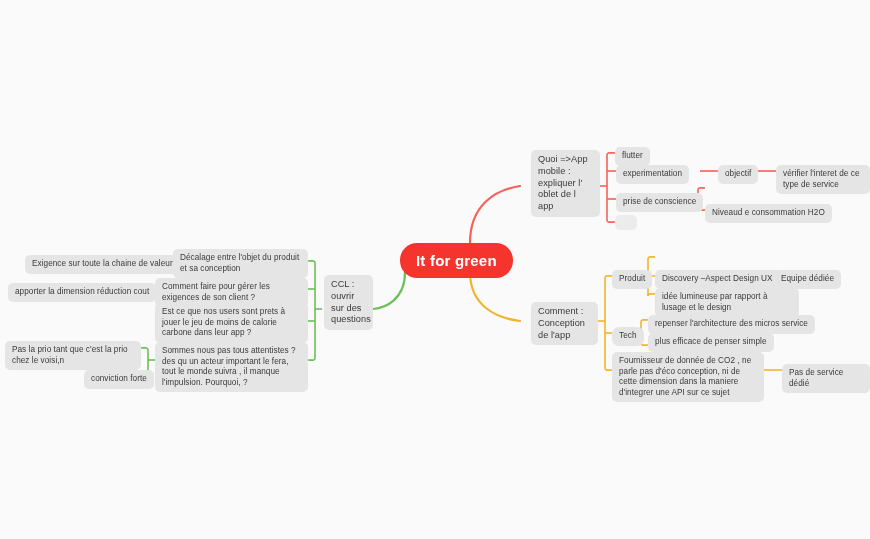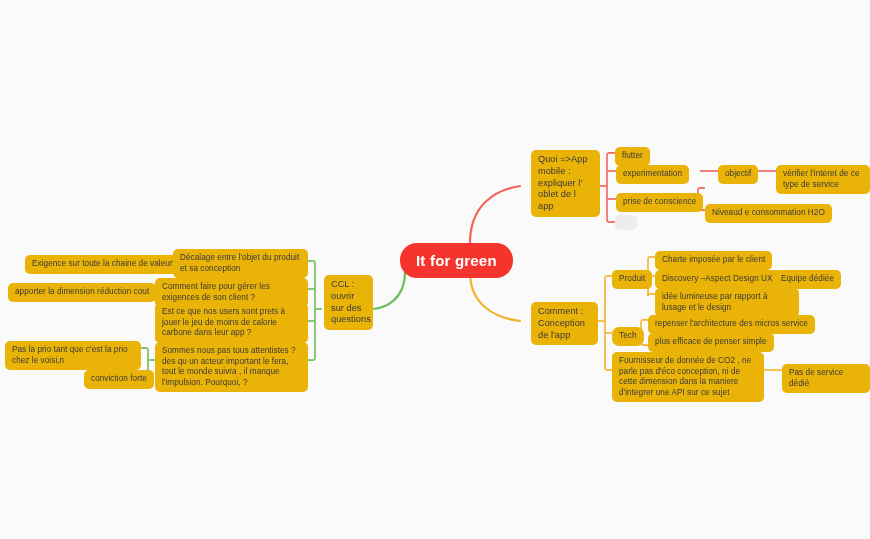--- a/index.html
+++ b/index.html
@@ -9,21 +9,21 @@
     font-family:"Liberation Sans","DejaVu Sans",sans-serif;
     overflow:hidden;
     position:relative;
   }
   #canvas{position:absolute;left:0;top:0;width:870px;height:539px;}
   #links{position:absolute;left:0;top:0;width:870px;height:539px;pointer-events:none;}
 
   .node{
     position:absolute;
     box-sizing:border-box;
-    background:#eab308;
+    background:#e5e5e5;
     border-radius:5px;
     color:#3a3a3a;
     line-height:1.28;
     padding:4px 7px;
     letter-spacing:.05px;
   }
   .node.small{font-size:8.2px;}
   .node.mid{font-size:9.2px;}
   .root{
     position:absolute;
@@ -108,21 +108,20 @@
   <div class="node small" style="left:615px;top:147px;">flutter</div>
   <div class="node small" style="left:616px;top:165px;">experimentation</div>
   <div class="node small" style="left:718px;top:165px;">objectif</div>
   <div class="node small" style="left:776px;top:165px;">vérifier l'interet de ce type de service</div>
   <div class="node small" style="left:616px;top:193px;">prise de conscience</div>
   <div class="node small" style="left:705px;top:204px;">Niveaud e consommation H2O</div>
   <div class="node small blank" style="left:615px;top:215px;width:22px;height:15px;"></div>
 
   <div class="node mid" style="left:531px;top:302px;width:67px;">Comment : Conception de l'app</div>
   <div class="node small" style="left:612px;top:270px;">Produit</div>
-  <div class="node small" style="left:655px;top:251px;">Charte imposée par le client</div>
   <div class="node small" style="left:655px;top:270px;">Discovery –Aspect Design UX</div>
   <div class="node small" style="left:774px;top:270px;">Equipe dédiée</div>
   <div class="node small" style="left:655px;top:288px;width:144px;">idée lumineuse par rapport à lusage et le design</div>
   <div class="node small" style="left:612px;top:327px;border-radius:7px;">Tech</div>
   <div class="node small" style="left:648px;top:315px;">repenser l'architecture des micros service</div>
   <div class="node small" style="left:648px;top:333px;">plus efficace de penser simple</div>
   <div class="node small" style="left:612px;top:352px;width:152px;">Fournisseur de donnée de CO2 , ne parle pas d'éco conception, ni de cette dimension dans la maniere d'integrer une API sur ce sujet</div>
   <div class="node small" style="left:782px;top:364px;">Pas de service dédié</div>
 
   <div class="node mid" style="left:324px;top:275px;width:49px;">CCL : ouvrir sur des questions</div>

